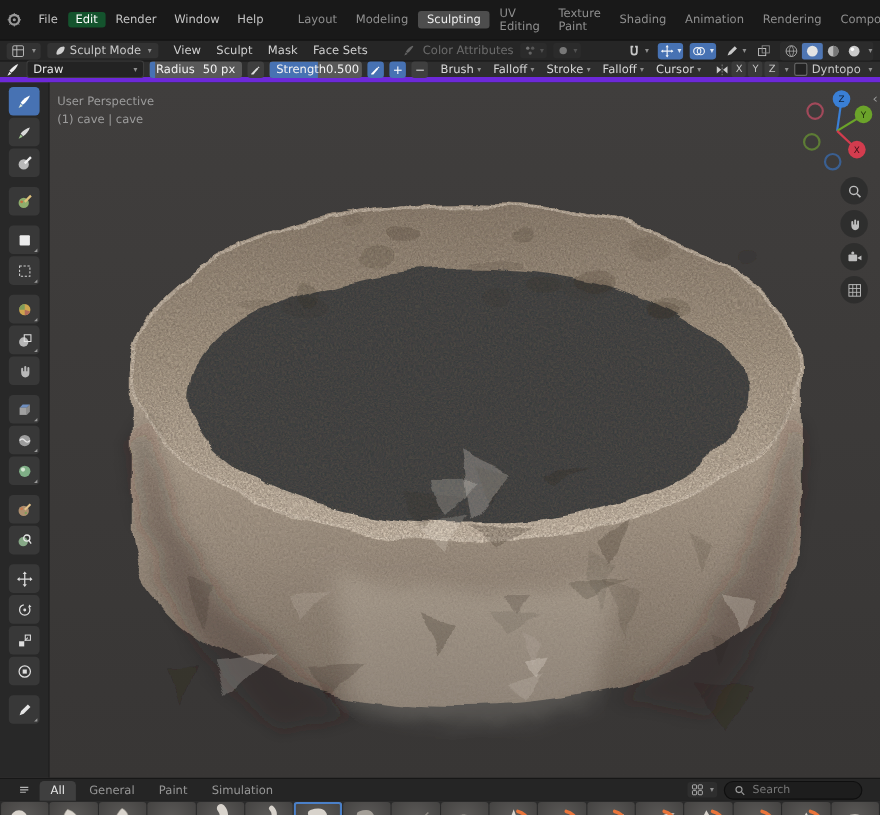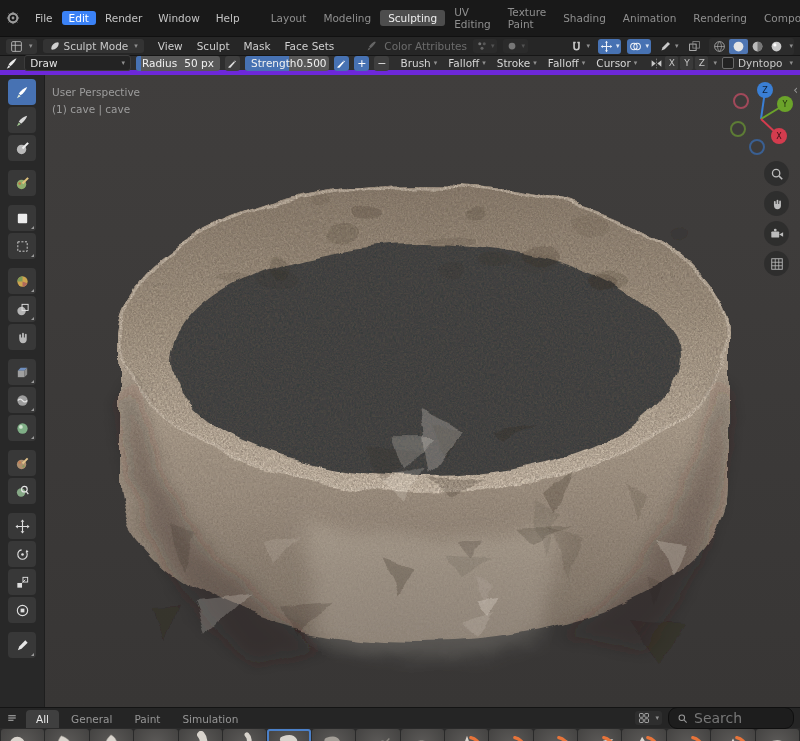--- a/index.html
+++ b/index.html
@@ -7,21 +7,21 @@
        font-family:"DejaVu Sans",sans-serif;color:#c8c8c8;font-size:10.5px;
        overflow:hidden;user-select:none;}
   .caret{font-size:7px;color:#8f8f8f;margin-left:3px;line-height:1;}
   svg{display:block;}
 
   
   .topbar{height:19px;background:#191919;display:flex;align-items:center;padding:18px 6px;gap:2px;border-bottom:1px solid #101010;box-sizing:border-box;}
   .logo{margin-right:6px;display:flex;align-items:center;}
   .menus{display:flex;align-items:center;gap:2px;}
   .menu-item{padding:1px 7px;border-radius:3px;color:#c3c3c3;cursor:default;}
-  .menu-item.hl{background:#3b82f6;color:#fff;}
+  .menu-item.hl{background:#14532d;color:#fff;}
   .workspaces{display:flex;align-items:center;gap:1px;margin-left:14px;}
   .ws-tab{padding:2px 8px;border-radius:3px;color:#8f8f8f;}
   .ws-tab.active{background:#4d4d4d;color:#eee;}
 
   
   .header{height:19px;background:#262626;display:flex;align-items:center;padding:0 6px;gap:6px;border-bottom:1px solid #161616;box-sizing:border-box;}
   .editor-btn,.mode-select{display:flex;align-items:center;gap:3px;background:#333;border-radius:3px;padding:1px 4px;}
   .mode-select{padding:1px 6px;}
   .hmenus{display:flex;align-items:flex-start;gap:14px;margin-left:8px;}
   .hmenu{color:#cfcfcf;}
@@ -58,29 +58,29 @@
   .tool-btn.active{background:#4772b3;}
   .tool-btn.gap{margin-top:7px;}
   .tool-btn .tri{position:absolute;right:2px;bottom:2px;width:0;height:0;border-left:3px solid transparent;border-bottom:3px solid #9a9a9a;}
   .vp-text{position:absolute;left:52px;top:9px;color:#9c9c9c;line-height:1.6;z-index:2;}
   .collapse-arrow{position:absolute;right:2px;top:8px;color:#9c9c9c;font-size:12px;z-index:2;}
   .gizmo{position:absolute;right:6px;top:4px;z-index:3;}
   .nav-col{position:absolute;right:11px;top:86px;display:flex;flex-direction:column;gap:5px;z-index:3;}
   .nav-btn{width:25px;height:25px;border-radius:50%;background:rgba(42,42,42,.75);display:flex;align-items:center;justify-content:center;}
 
   
-  .shelf-header{height:21px;background:#252525;border-top:1px solid #141414;display:flex;align-items:flex-end;padding:0 6px;box-sizing:border-box;gap:4px;}
+  .shelf-header{height:21px;background:#252525;border-top:1px solid #141414;display:flex;align-items:flex-end;padding:0 16px;box-sizing:border-box;gap:4px;}
   .shelf-burger{align-self:center;display:flex;align-items:center;margin-right:4px;}
   .shelf-tabs{display:flex;align-items:flex-end;gap:2px;height:100%;}
   .shelf-tab{padding:3px 10px 3px;color:#969696;border-radius:4px 4px 0 0;}
   .shelf-tab.active{background:#3f3f3f;color:#e9e9e9;}
   .shelf-right{margin-left:auto;display:flex;align-items:center;gap:6px;align-self:center;}
   .disp-btn{display:flex;align-items:center;gap:2px;background:#2e2e2e;border-radius:3px;padding:1px 3px;}
   .searchbox{display:flex;align-items:center;gap:4px;background:#1d1d1d;border:1px solid #0f0f0f;border-radius:9px;padding:1px 8px;width:108px;}
-  .searchbox input{background:transparent;border:none;outline:none;color:#bbb;font-family:"DejaVu Sans",sans-serif;font-size:14px;width:80px;}
+  .searchbox input{background:transparent;border:none;outline:none;color:#bbb;font-family:"DejaVu Sans",sans-serif;font-size:10px;width:80px;}
   .searchbox input::placeholder{color:#777;}
   .brush-shelf{height:43px;background:#2a2a2a;display:flex;gap:1px;padding:1px;box-sizing:border-box;}
   .tile{flex:1;border-radius:3px;background:radial-gradient(circle at 50% 38%,#5d5b59,#3d3c3b);display:flex;align-items:center;justify-content:center;overflow:hidden;}
   .tile.selected{box-shadow:0 0 0 2px #4b80c8 inset;}
 </style>
 </head>
 <body>
 
 <div class="app">
 

